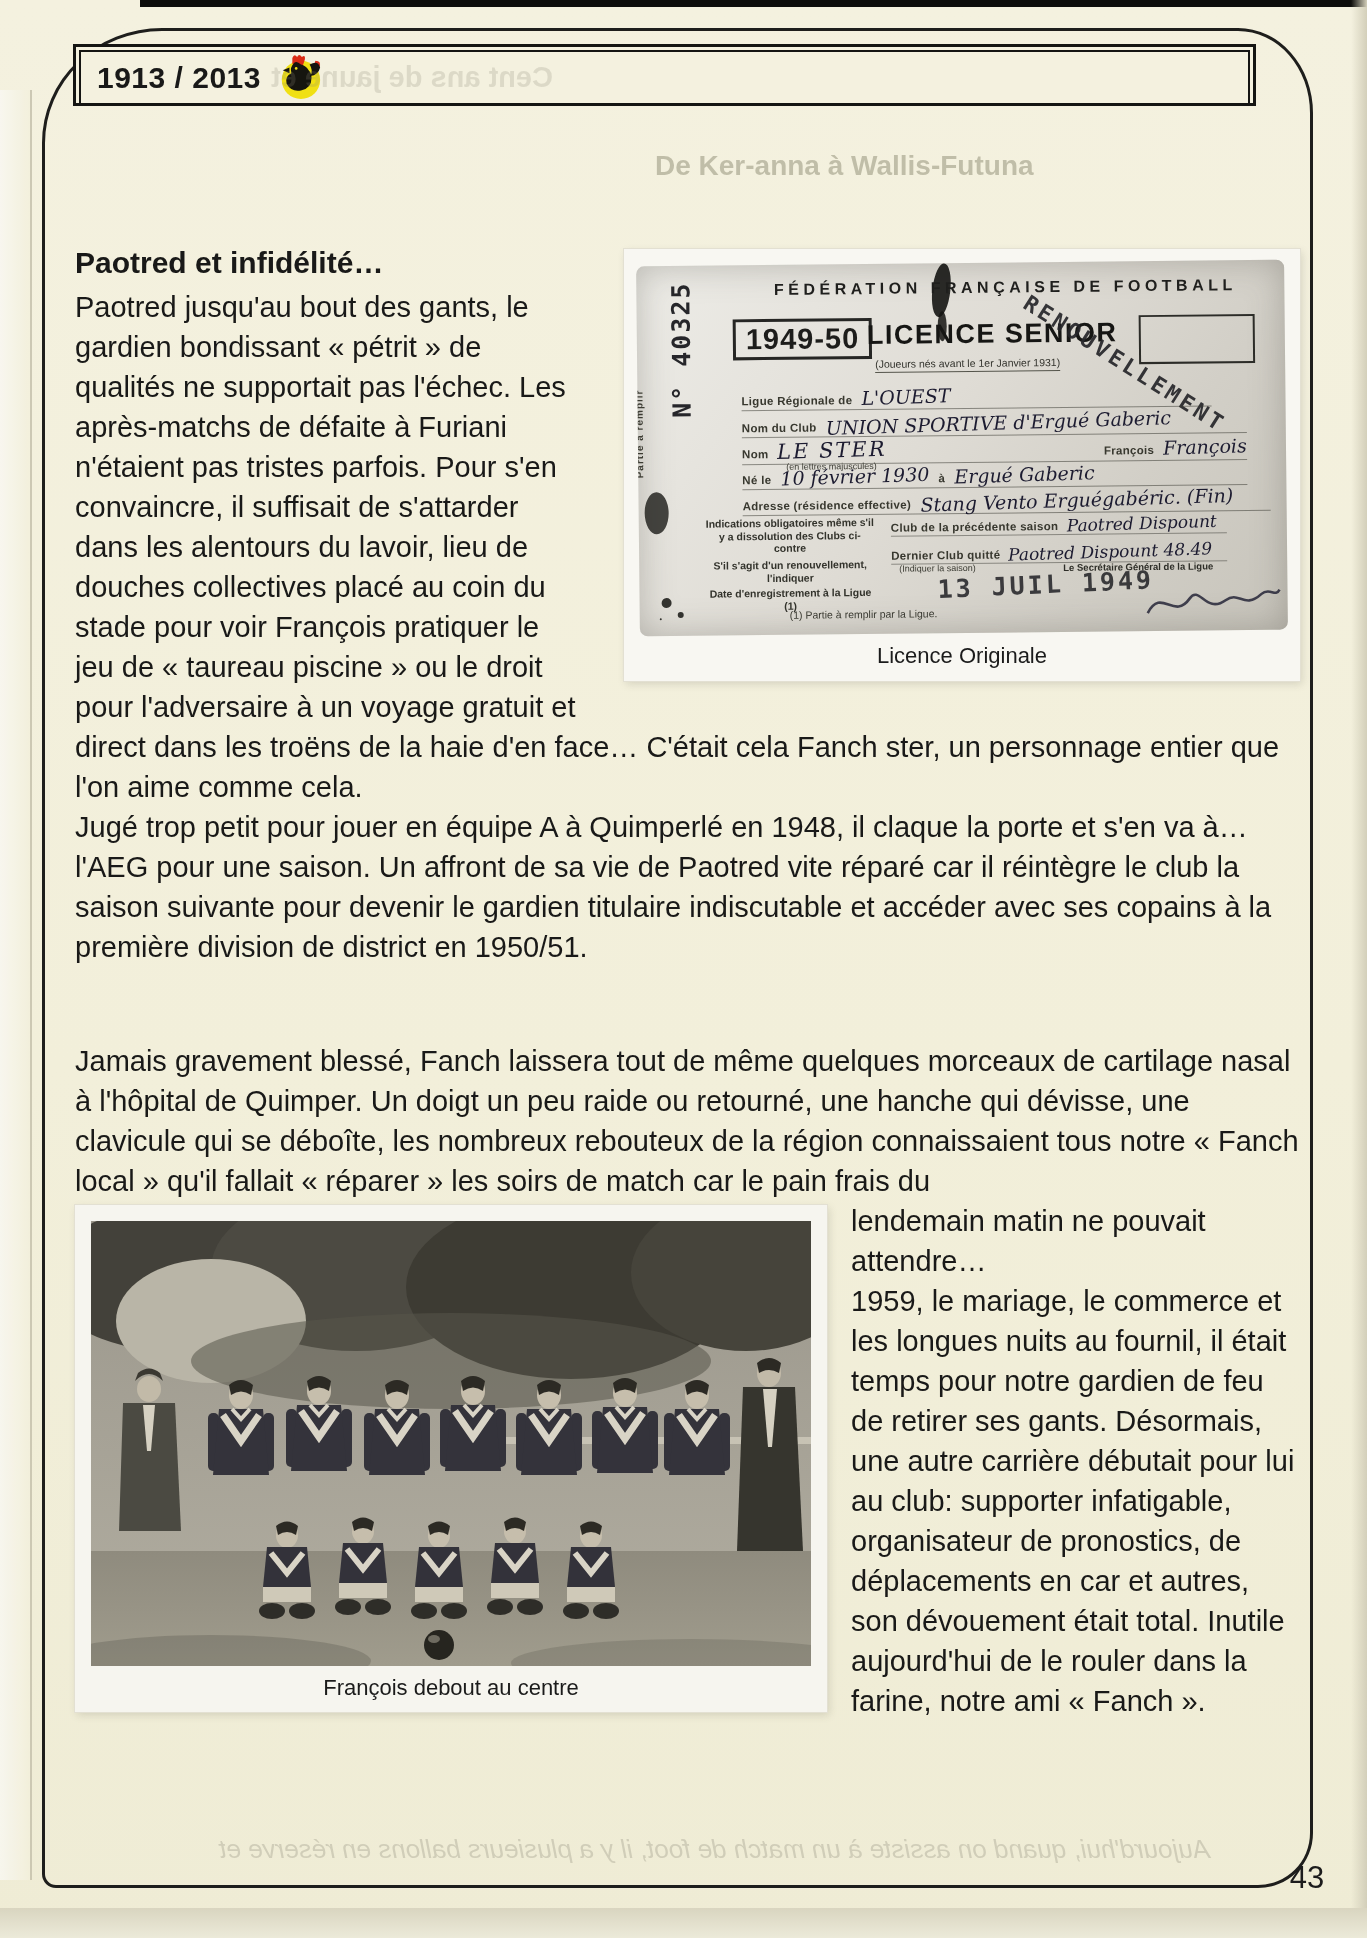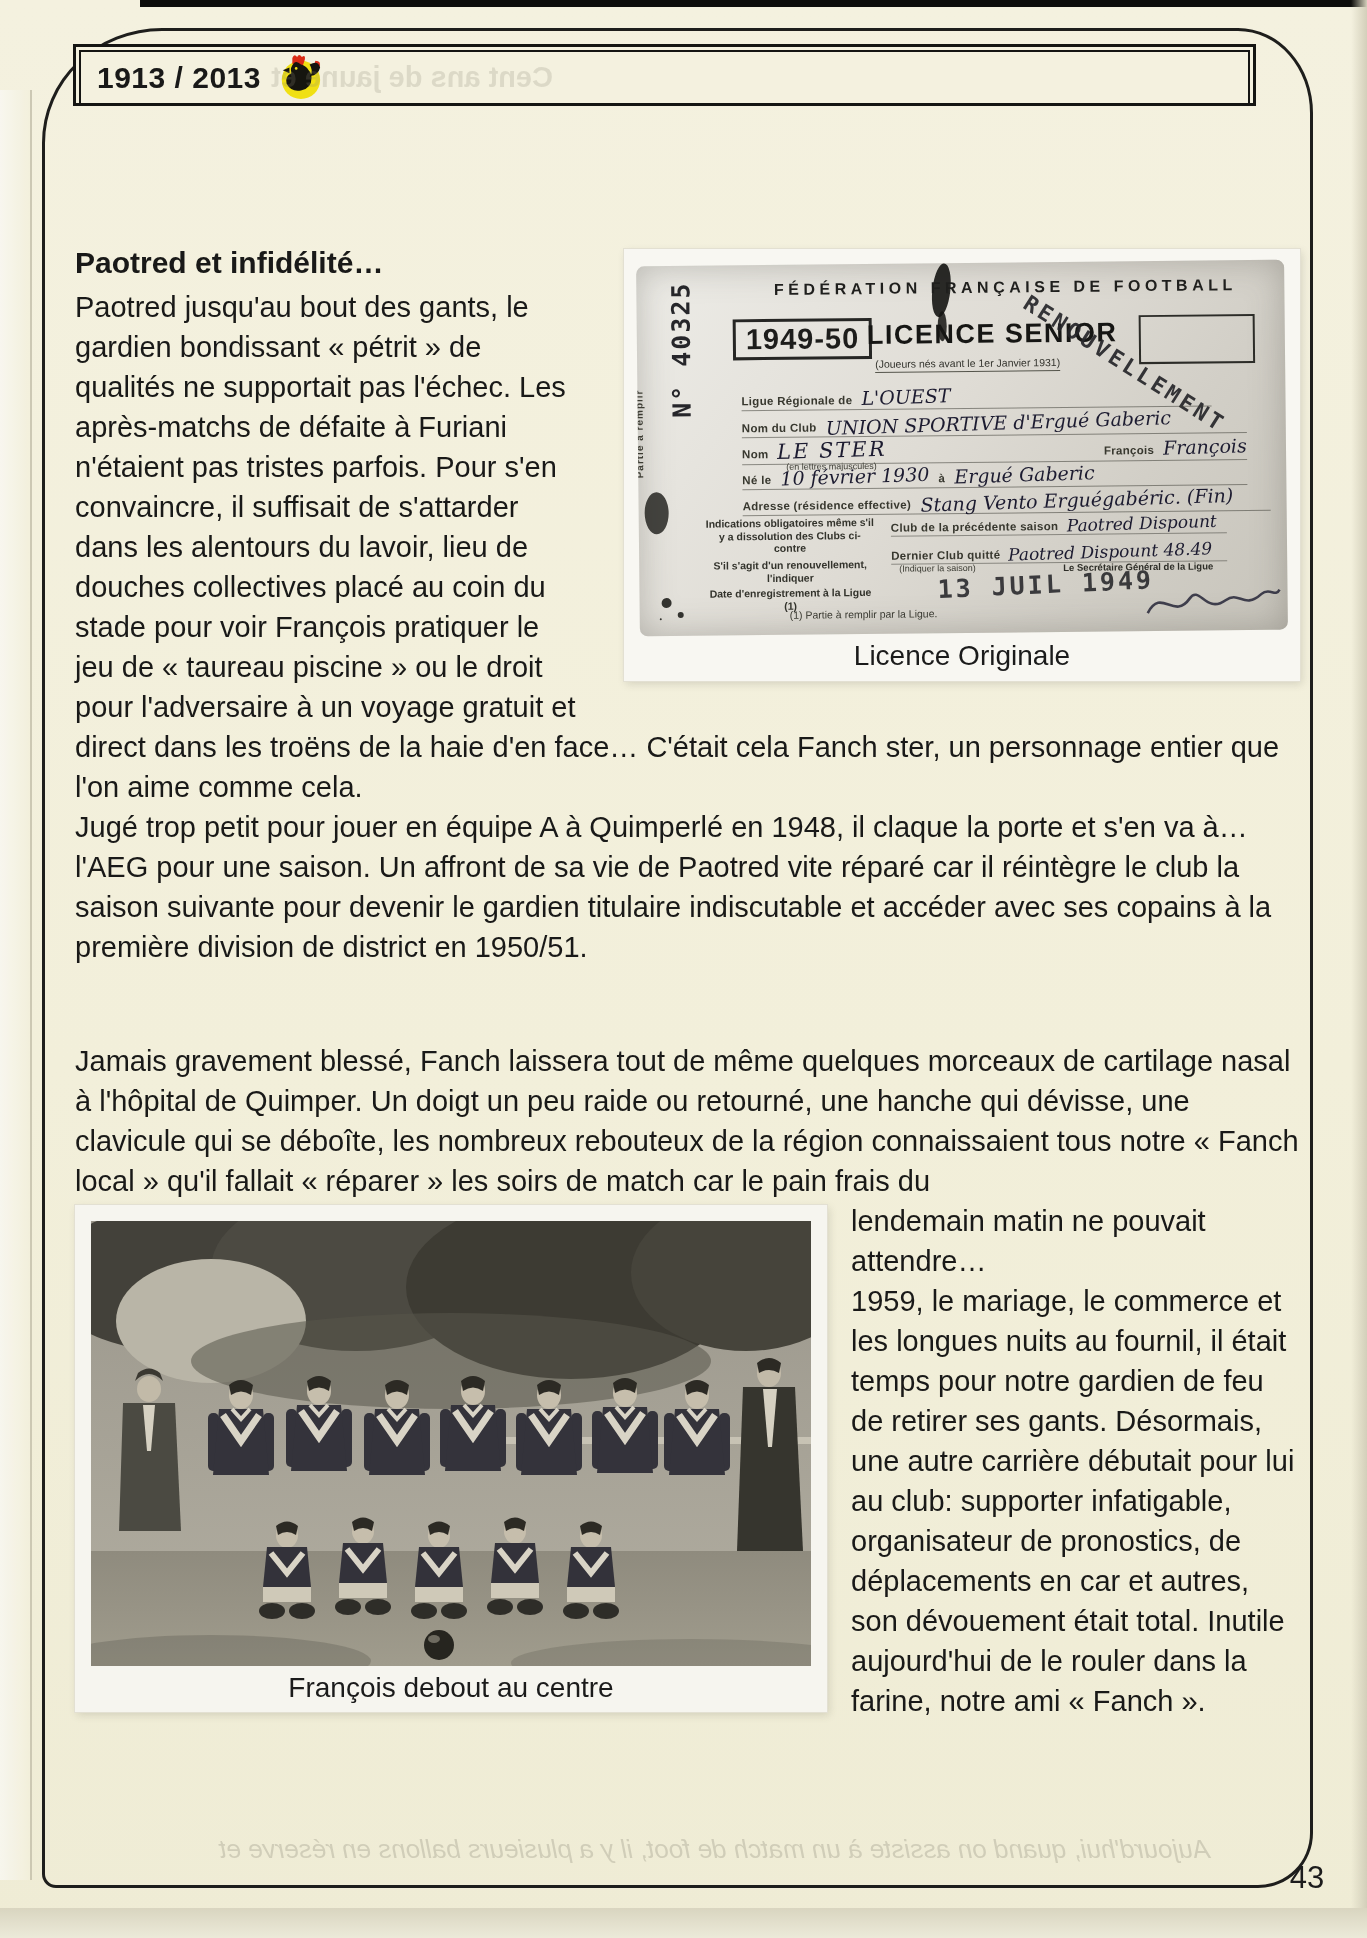--- a/index.html
+++ b/index.html
@@ -39,21 +39,21 @@
   .content{position:absolute;left:75px;top:243px;width:1225px;z-index:2;}
   .content h2{margin:0 0 4px 0;font-size:30px;line-height:40px;}
   .content p{margin:0;font-size:29px;line-height:40px;}
   .gap-top{margin-top:74px !important;}
   
   .license{float:right;margin:6px 0 16px 42px;width:676px;box-sizing:border-box;
            padding:14px 14px 0 14px;background:#f8f7f2;box-shadow:0 0 0 1px #e3e0d2, 2px 3px 8px rgba(80,78,60,.18);}
   .card{position:relative;width:648px;height:370px;overflow:hidden;border-radius:8px;
         background:linear-gradient(128deg,#edece7 0%,#dfdcd5 45%,#d2cfc7 72%,#c7c4bb 100%);
         box-shadow:inset 0 0 34px rgba(88,86,76,.35);transform:rotate(-.6deg);}
-  .figcap{height:48px;line-height:46px;text-align:center;font-size:28px;color:#1b1b1b;background:#f8f7f2;}
+  .figcap{height:48px;line-height:46px;text-align:center;font-size:22px;color:#1b1b1b;background:#f8f7f2;}
   .card *{position:absolute;}
   .pl{font-size:11.5px;font-weight:bold;color:#38382f;letter-spacing:.3px;position:static;}
   .hw{font-family:"DejaVu Serif",serif;font-style:italic;font-size:19px;color:#1c1b30;
       position:static;white-space:nowrap;transform:rotate(-1.2deg);}
   .ink{font-family:"DejaVu Sans Mono",monospace;font-weight:bold;color:#26262a;}
   .row{display:flex;align-items:baseline;gap:9px;border-bottom:1px solid rgba(62,62,55,.55);
        padding-bottom:1px;}
   .fed{left:104px;top:16px;width:530px;text-align:center;font-weight:bold;font-size:16px;
        letter-spacing:4.5px;color:#1f1f1d;}
   .season{left:96px;top:54px;border:3px solid #262624;padding:1px 10px;font-weight:bold;
@@ -121,20 +121,21 @@
         <path d="M16,3 q2,-5 5,-1 q2,-4 5,0 q4,-3 3,3 l-2,6 -11,-2 z" fill="#da2b16"></path>
         <path d="M40,6 q7,0 4,7 l-6,1 z" fill="#da2b16"></path>
         <path d="M18,8 q-5,5 -3,11 q-7,3 -5,11 q5,9 15,7 q11,-2 11,-13 q0,-5 -3,-8 q-3,-5 -8,-6 q-4,-4 -7,-2 z" fill="#16150f"></path>
         <path d="M34,10 q9,-5 11,3 q-2,8 -10,9 q3,-6 -1,-12 z" fill="#16150f"></path>
         <path d="M13,13 l-7,3 7,3 z" fill="#16150f"></path>
         <circle cx="20" cy="14" r="1.4" fill="#f0e013"></circle>
       </svg>
     </div>
   </div>
 
+  <div class="ghost g2">De Ker-anna à Wallis-Futuna</div>
   <div class="ghost g4">Aujourd'hui, quand on assiste à un match de foot, il y a plusieurs ballons en réserve et</div>
 
   <div class="content">
 
     <figure class="license" style="margin-block:0;margin-inline:0 0;margin:6px 0 16px 42px;">
       <div class="card">
         <div class="blot1"></div>
         <div class="blot1b"></div>
         <div class="blot2"></div>
         <div class="blot3"></div>

